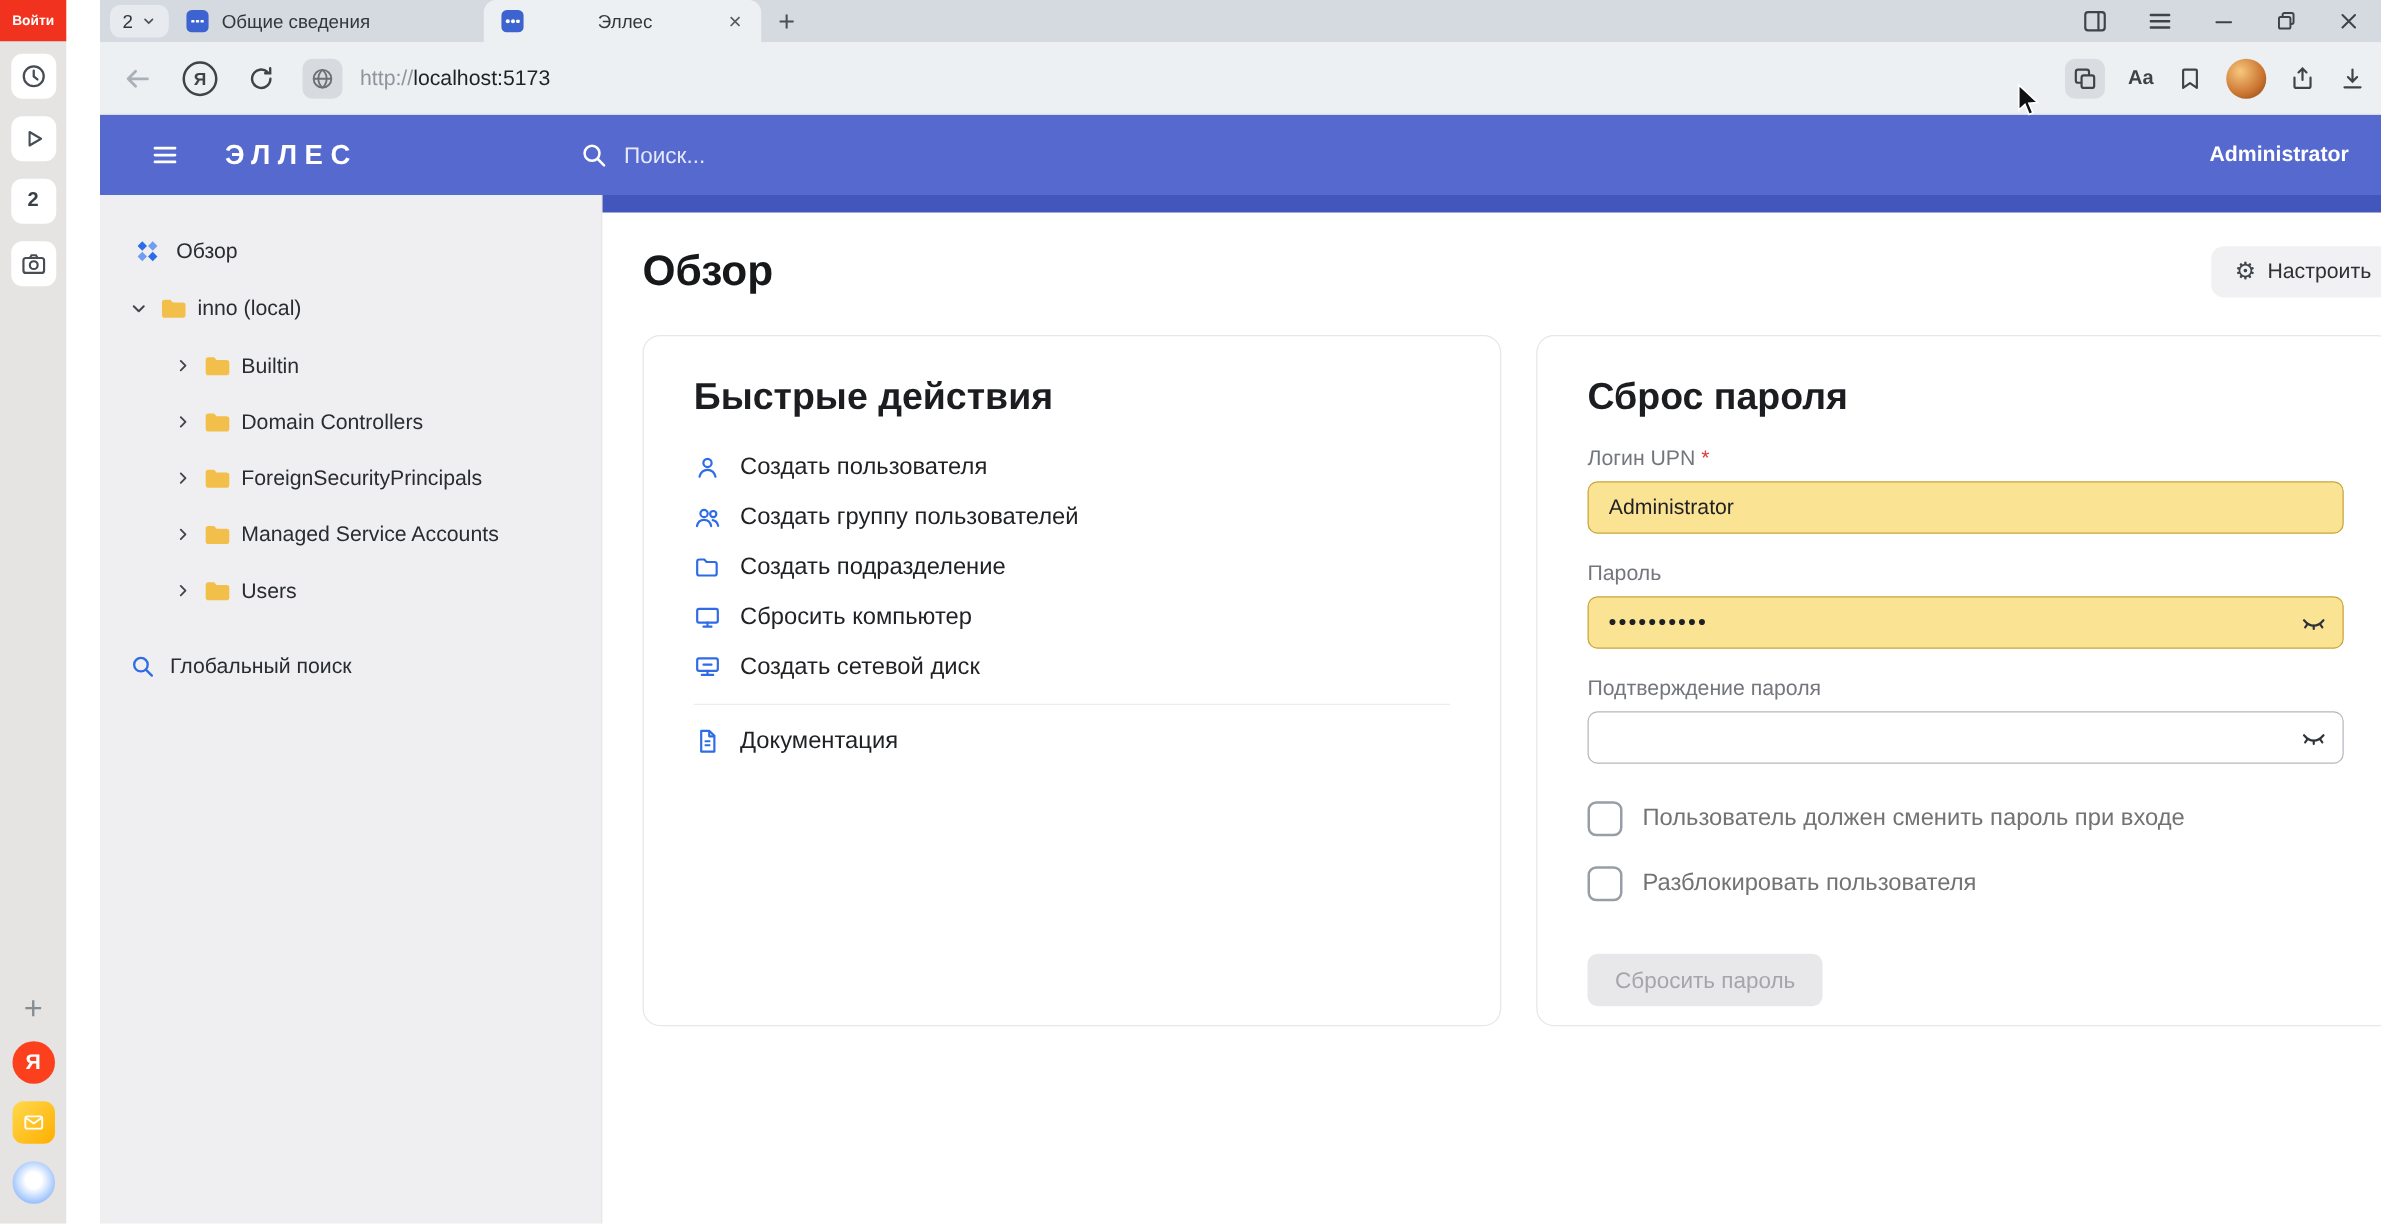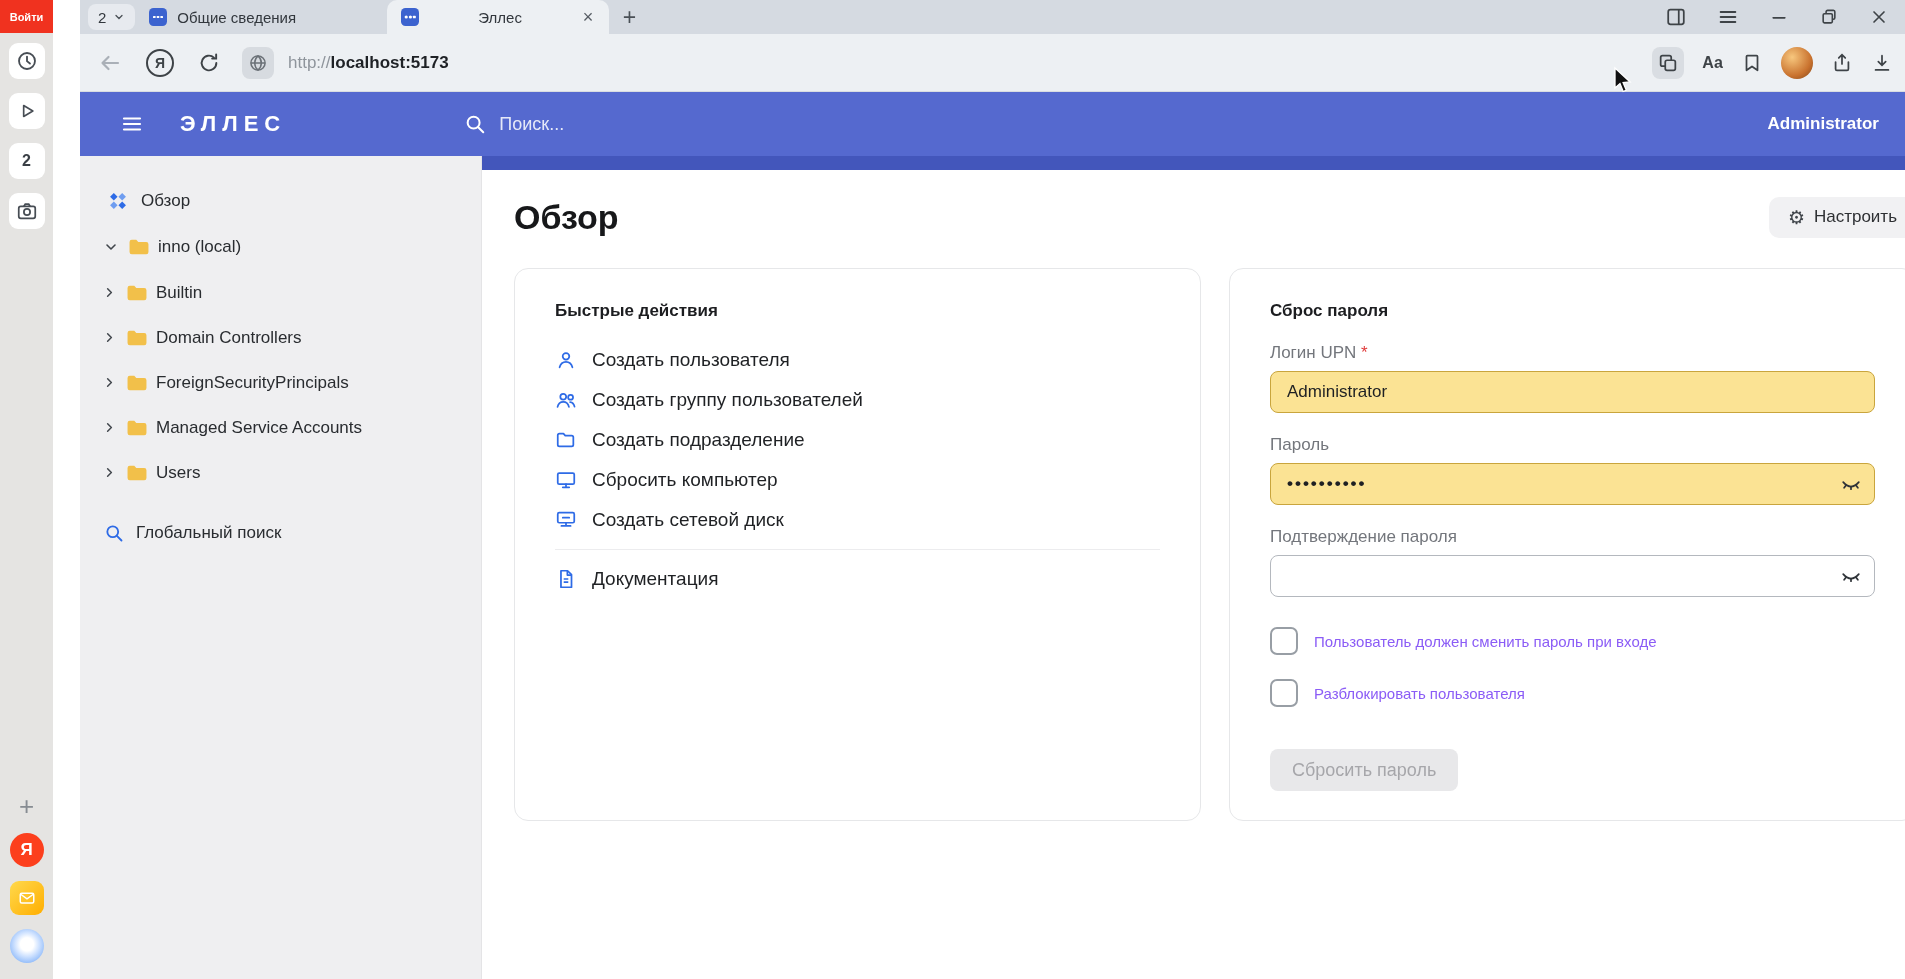--- a/index.html
+++ b/index.html
@@ -36,76 +36,76 @@
 
   
   .addressbar { height:58px; background:#edf0f3; border-bottom:1px solid #d9dde1; display:flex; align-items:center; flex-shrink:0; }
   .aicon { display:flex; align-items:center; justify-content:center; cursor:pointer; }
   .back { margin-left:18px; }
   .ya-search { margin-left:24px; width:28px; height:28px; border:2px solid #3e4347; border-radius:50%; font-size:14px; font-weight:700; color:#3e4347; }
   .reload { margin-left:24px; }
   .site-chip { margin-left:22px; width:32px; height:32px; background:#d7dbe0; border-radius:8px; }
   .url { margin-left:14px; font-size:17px; cursor:text; }
   .url .scheme { color:#8f959c; }
-  .url .host { color:#1e2125; font-weight:700; }
+  .url .host { color:#1e2125; font-weight:400; }
   .addr-right { margin-left:auto; display:flex; align-items:center; gap:18px; padding-right:12px; }
   .aicon.hovered { background:#d9dde2; border-radius:8px; padding:5px; }
   .avatar { width:32px; height:32px; border-radius:50%; background:radial-gradient(circle at 35% 32%, #f7c77e, #c9722e 62%, #7d4318); }
   .translate-glyph { font-size:16px; font-weight:600; color:#3e4347; }
 
   
   .app { flex:1; display:flex; flex-direction:column; min-height:0; }
   .app-header { height:64px; background:#5569cf; display:flex; align-items:center; color:#fff; flex-shrink:0; }
   .hamburger-app { margin-left:40px; cursor:pointer; display:flex; }
   .logo { margin-left:36px; font-size:22px; font-weight:700; letter-spacing:6px; cursor:pointer; }
   .hsearch { margin-left:178px; display:flex; align-items:center; gap:13px; }
   .hsearch input { background:transparent; border:none; outline:none; color:#fff; font-size:18px; font-family:"Liberation Sans",sans-serif; width:300px; }
   .hsearch input::placeholder { color:rgba(255,255,255,.85); }
   .huser { margin-left:auto; margin-right:26px; font-size:17px; font-weight:700; cursor:pointer; }
 
   .app-body { flex:1; display:flex; min-height:0; }
   .app-sidebar { width:402px; background:#efeff1; border-right:1px solid #e4e4e6; padding-top:26px; flex-shrink:0; }
   .srow { display:flex; align-items:center; cursor:pointer; font-size:17px; color:#292c30; }
   .overview-row { padding-left:28px; height:38px; gap:13px; }
   .tree-root { padding-left:22px; height:46px; gap:8px; margin-top:4px; }
-  .tree-item { padding-left:20px; height:45px; gap:8px; }
+  .tree-item { padding-left:57px; height:45px; gap:8px; }
   .chev { display:flex; width:18px; justify-content:center; cursor:pointer; }
   .gsearch-row { padding-left:24px; height:40px; gap:12px; margin-top:18px; }
 
   .app-main { flex:1; background:#fff; min-width:0; display:flex; flex-direction:column; }
   .header-strip { height:14px; background:#4356bb; flex-shrink:0; }
   .main-inner { padding:22px 20px 0 32px; }
   .content { width:1402px; }
   .title-row { display:flex; justify-content:space-between; align-items:center; height:50px; }
   .page-title { font-size:34px; font-weight:700; color:#17181a; }
   .configure-btn { display:flex; align-items:center; gap:9px; height:41px; padding:0 19px; background:#f1f1f3; border:none; border-radius:10px; font-size:17px; color:#2e3033; font-family:"Liberation Sans",sans-serif; cursor:pointer; }
   .gear { font-size:19px; color:#3f444a; line-height:1; }
 
   .cards { display:flex; gap:28px; margin-top:26px; }
   .card { width:687px; height:553px; background:#fff; border:1px solid #e6e7e9; border-radius:14px; padding:32px 40px; }
-  .card-title { font-size:17px; font-weight:700; color:#1c1d20; }
+  .card-title { font-size:30px; font-weight:700; color:#1c1d20; }
 
   .qa-list { margin-top:26px; display:flex; flex-direction:column; gap:14px; }
   .qa-item { display:flex; align-items:center; gap:15px; height:26px; cursor:pointer; }
   .qa-label { font-size:19px; color:#1f2124; }
   .qa-divider { height:1px; background:#ececee; margin:16px 0; border:none; }
 
   .form-label { margin:22px 0 8px; font-size:17px; color:#73767c; }
   .form-label.first { margin-top:22px; }
   .req { color:#e03b3b; }
   .field { position:relative; }
   .input { width:100%; height:42px; border-radius:8px; padding:0 46px 0 16px; font-size:17px; color:#1e2023; font-family:"Liberation Sans",sans-serif; outline:none; }
   .input.yellow { background:#fbe394; border:1px solid #c9a53d; }
   .input.plain { background:#fff; border:1px solid #b4b8be; }
   .input.dots { font-weight:700; letter-spacing:2px; }
   .eye { position:absolute; right:13px; top:10px; cursor:pointer; display:flex; }
   .checkbox-row { display:flex; align-items:center; gap:16px; margin-top:24px; cursor:pointer; }
   .checkbox-row.first { margin-top:30px; }
   .checkbox { width:28px; height:28px; background:#fff; border:2px solid #989ea5; border-radius:7px; flex-shrink:0; }
-  .cb-label { font-size:15px; color:#8b5cf6; }
+  .cb-label { font-size:19px; color:#737373; }
   .submit-btn { margin-top:42px; height:42px; padding:0 22px; background:#e8e8ea; color:#a6a6aa; border:none; border-radius:8px; font-size:18px; font-family:"Liberation Sans",sans-serif; cursor:pointer; }
 
   .cursor { position:absolute; left:1612px; top:66px; z-index:60; pointer-events:none; }
 </style>
 </head>
 <body>
 
 <div class="window">
 
   <aside class="bsidebar">

